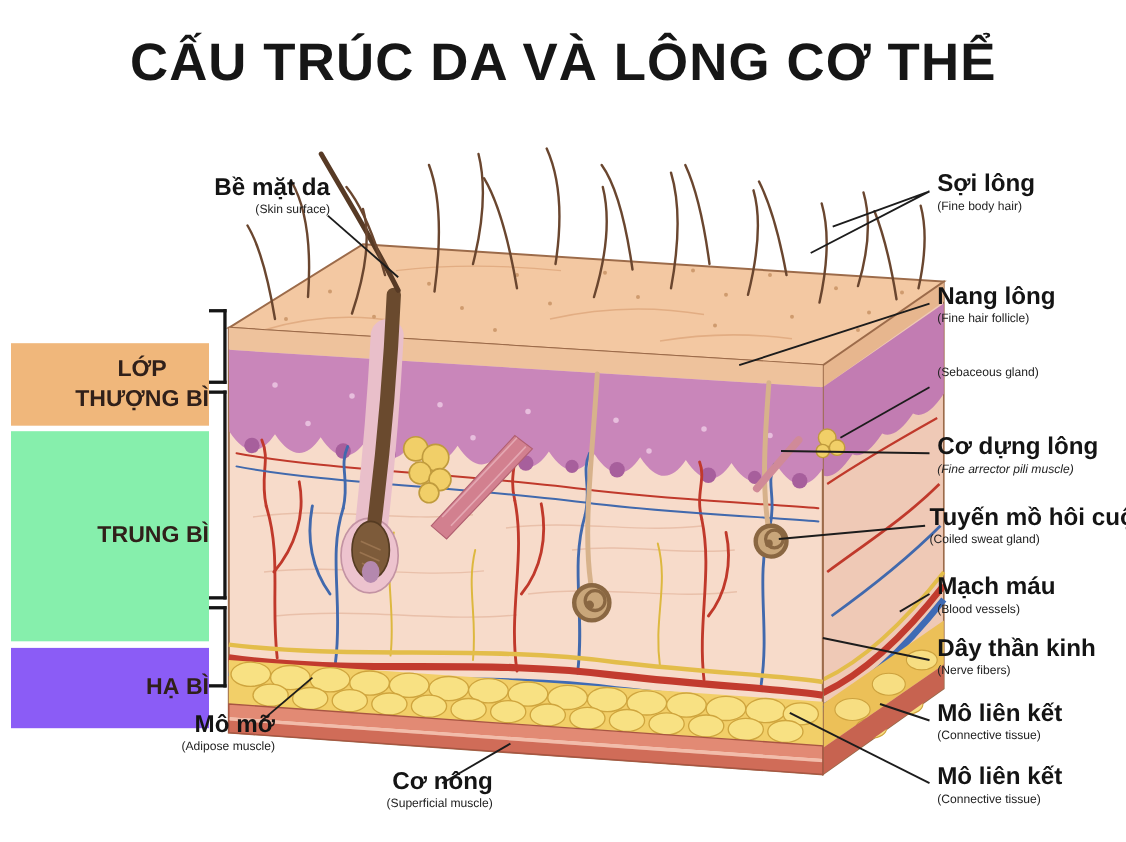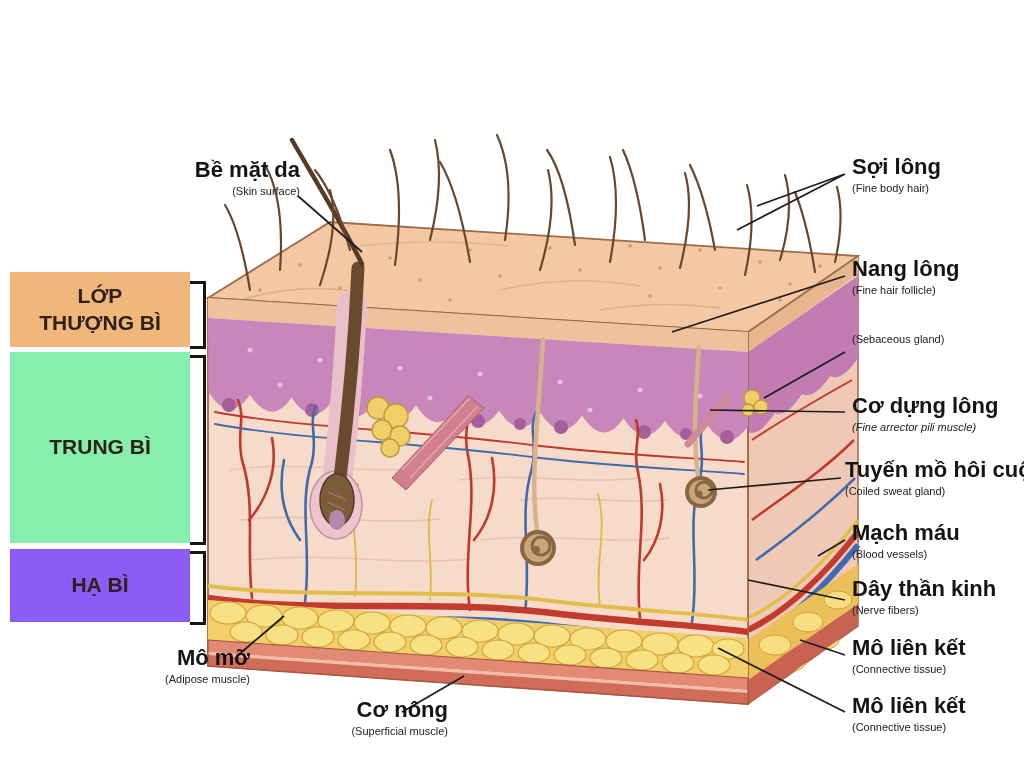--- a/index.html
+++ b/index.html
@@ -2,36 +2,37 @@
 <html><head>
 <meta charset="utf-8">
 <style>
   html,body{margin:0;padding:0;background:#fff;}
   .page{position:relative;width:1024px;height:765px;background:#fff;overflow:hidden;
         font-family:"Liberation Sans",sans-serif;margin:0 auto;}
   .title{position:absolute;top:30px;left:0;width:1024px;text-align:center;
          font-size:48px;font-weight:800;letter-spacing:1px;color:#161616;white-space:nowrap;}
   svg{position:absolute;top:0;left:0;}
   .layer-box{position:absolute;left:10px;width:180px;display:flex;align-items:center;
-             justify-content:center;text-align:center;font-weight:700;font-size:21px;
-             color:#30201a;line-height:1.25;}
+             justify-content:flex-end;text-align:center;font-weight:700;font-size:21px;
+             color:#30201a;line-height:1.25;margin-top:40px;}
   .bracket{position:absolute;left:190px;width:13px;
            border-top:3.5px solid #151515;border-bottom:3.5px solid #151515;
            border-right:3.5px solid #151515;}
   .callout{position:absolute;line-height:1.1;}
   .callout .vi{font-size:22px;font-weight:600;color:#141414;white-space:nowrap;}
   .callout .en{font-size:11px;font-weight:400;color:#222;margin-top:3px;white-space:nowrap;}
   .callout.center{text-align:right;}
   .callout.wrap .en{white-space:normal;width:140px;font-style:italic;}
 </style>
 </head>
 <body>
 
 <div class="page">
 
+  <div class="title">CẤU TRÚC DA VÀ LÔNG CƠ THỂ</div>
 
   <svg width="1024" height="765" viewBox="0 0 1024 765">
 
     <g>
       <polygon points="748,332 858,256 858,626 748,704" fill="#efc9b6" stroke="#9c6b4a" stroke-width="1.5"></polygon>
       <polygon points="748,332 858,256 858,274 748,352" fill="#e7b68e"></polygon>
       <path d="M748,352 L858,276 L858,358 q-16,24 -28,18 q-16,24 -28,18 q-16,24 -27,19 q-16,24 -27,19 Z" fill="#c27cb2"></path>
       <path d="M752,520 C790,492 824,470 854,440" stroke="#c0392b" stroke-width="2.5" fill="none"></path>
       <path d="M756,560 C795,532 828,505 855,478" stroke="#4169ad" stroke-width="2.5" fill="none"></path>
       <path d="M752,440 C788,416 820,398 852,380" stroke="#c0392b" stroke-width="2" fill="none"></path>

